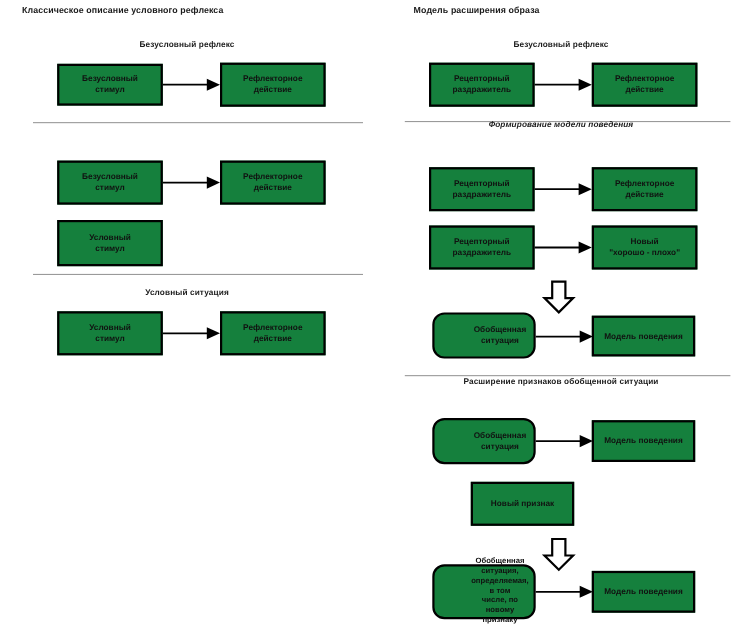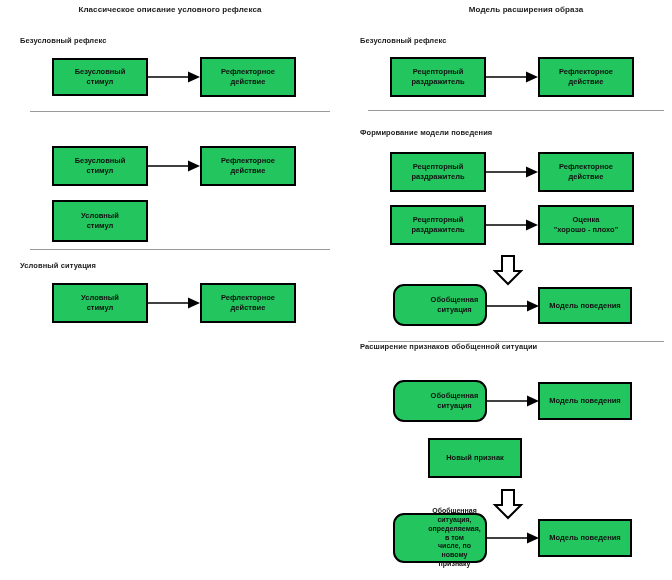--- a/index.html
+++ b/index.html
@@ -14,45 +14,45 @@
     font-family: "Liberation Sans", sans-serif;
     color: #000000;
     overflow: hidden;
   }
   #diagram-root {
     position: absolute;
     inset: 0;
   }
   .col-title {
     position: absolute;
-    text-align: center;
     font-size: 8px;
     font-weight: bold;
     color: #1a1a1a;
     letter-spacing: 0.1px;
     white-space: nowrap;
   }
   .sec-title {
     position: absolute;
+    text-align: center;
     font-size: 7.5px;
     font-weight: bold;
     color: #1a1a1a;
     white-space: nowrap;
     letter-spacing: 0.1px;
   }
   .divider {
     position: absolute;
     height: 1px;
     background: #9a9a9a;
   }
   .node {
     position: absolute;
     box-sizing: border-box;
     border: 2px solid #000000;
-    background: #22c55e;
+    background: #15803d;
     display: flex;
     align-items: center;
     justify-content: center;
     text-align: center;
     font-size: 7.5px;
     font-weight: bold;
     line-height: 1.32;
     color: #111111;
     padding: 0 3px;
     white-space: pre-line;
@@ -148,37 +148,37 @@
   <div class="node" style="left:538px; top:57px; width:96px; height:40px;">Рефлекторное
 действие</div>
 
   <svg class="connector" style="left:486px; top:69px; width:54px; height:16px;" viewBox="0 0 54 16">
     <line x1="0" y1="8" x2="41" y2="8"></line>
     <polygon points="40,2.5 52,8 40,13.5"></polygon>
   </svg>
 
   <div class="divider" style="left:368px; top:110px; width:296px;"></div>
 
-  <div class="sec-title" style="left:360px; top:128px; width:300px;">Формирование модели поведения</div>
+  <div class="sec-title" style="left:360px; top:108px; width:300px;font-style:italic;">Формирование модели поведения</div>
 
   <div class="node" style="left:390px; top:152px; width:96px; height:40px;">Рецепторный
 раздражитель</div>
 
   <div class="node" style="left:538px; top:152px; width:96px; height:40px;">Рефлекторное
 действие</div>
 
   <svg class="connector" style="left:486px; top:164px; width:54px; height:16px;" viewBox="0 0 54 16">
     <line x1="0" y1="8" x2="41" y2="8"></line>
     <polygon points="40,2.5 52,8 40,13.5"></polygon>
   </svg>
 
   <div class="node" style="left:390px; top:205px; width:96px; height:40px;">Рецепторный
 раздражитель</div>
 
-  <div class="node" style="left:538px; top:205px; width:96px; height:40px;">Оценка
+  <div class="node" style="left:538px; top:205px; width:96px; height:40px;">Новый
 "хорошо - плохо"</div>
 
   <svg class="connector" style="left:486px; top:217px; width:54px; height:16px;" viewBox="0 0 54 16">
     <line x1="0" y1="8" x2="41" y2="8"></line>
     <polygon points="40,2.5 52,8 40,13.5"></polygon>
   </svg>
 
   <svg class="blockarrow" style="left:492px; top:254px; width:32px; height:32px;" viewBox="0 0 32 32">
     <polygon points="10,2 22,2 22,17 29,17 16,30 3,17 10,17"></polygon>
   </svg>

